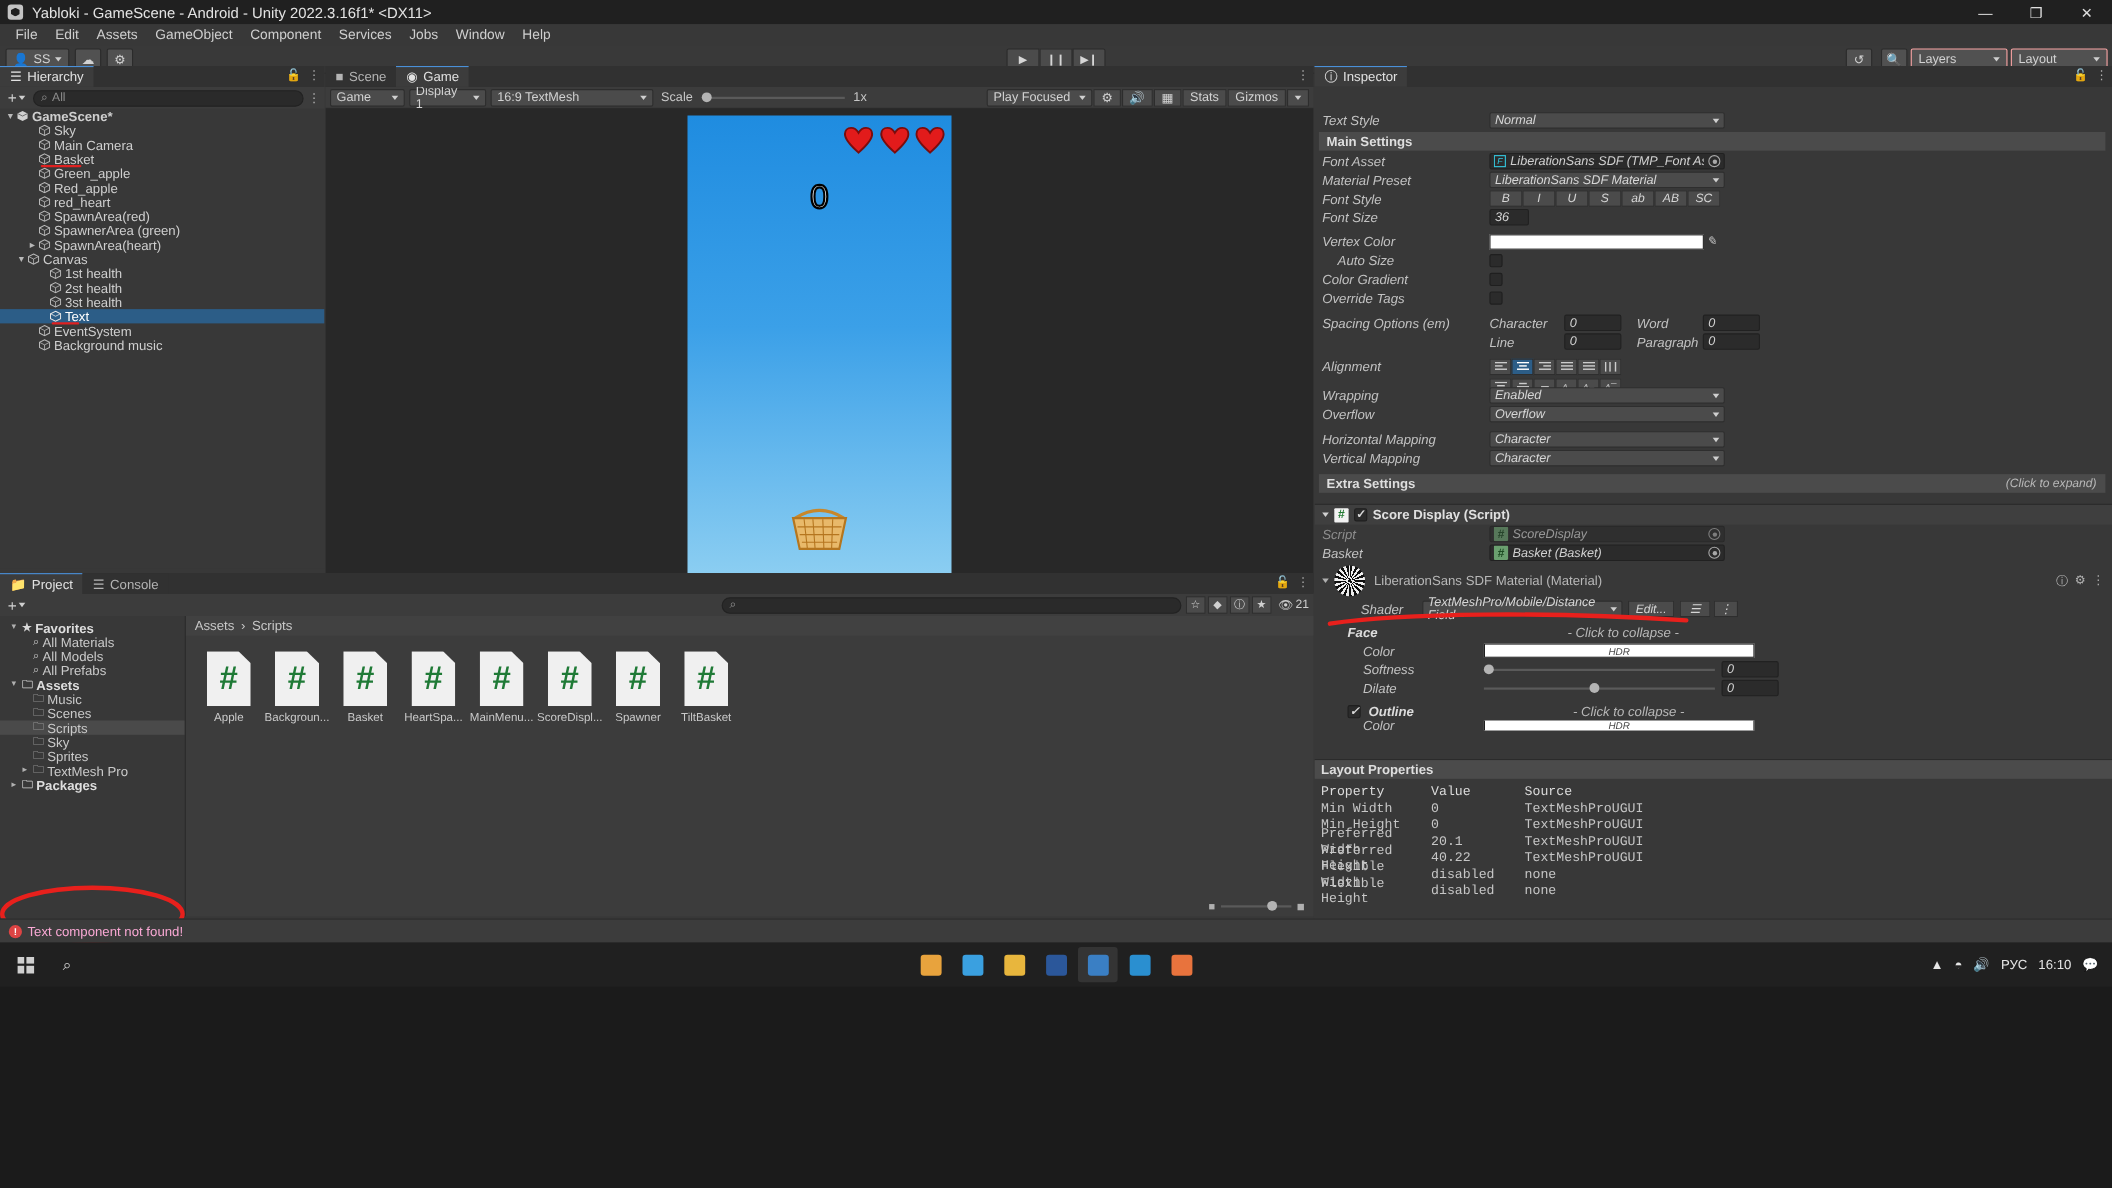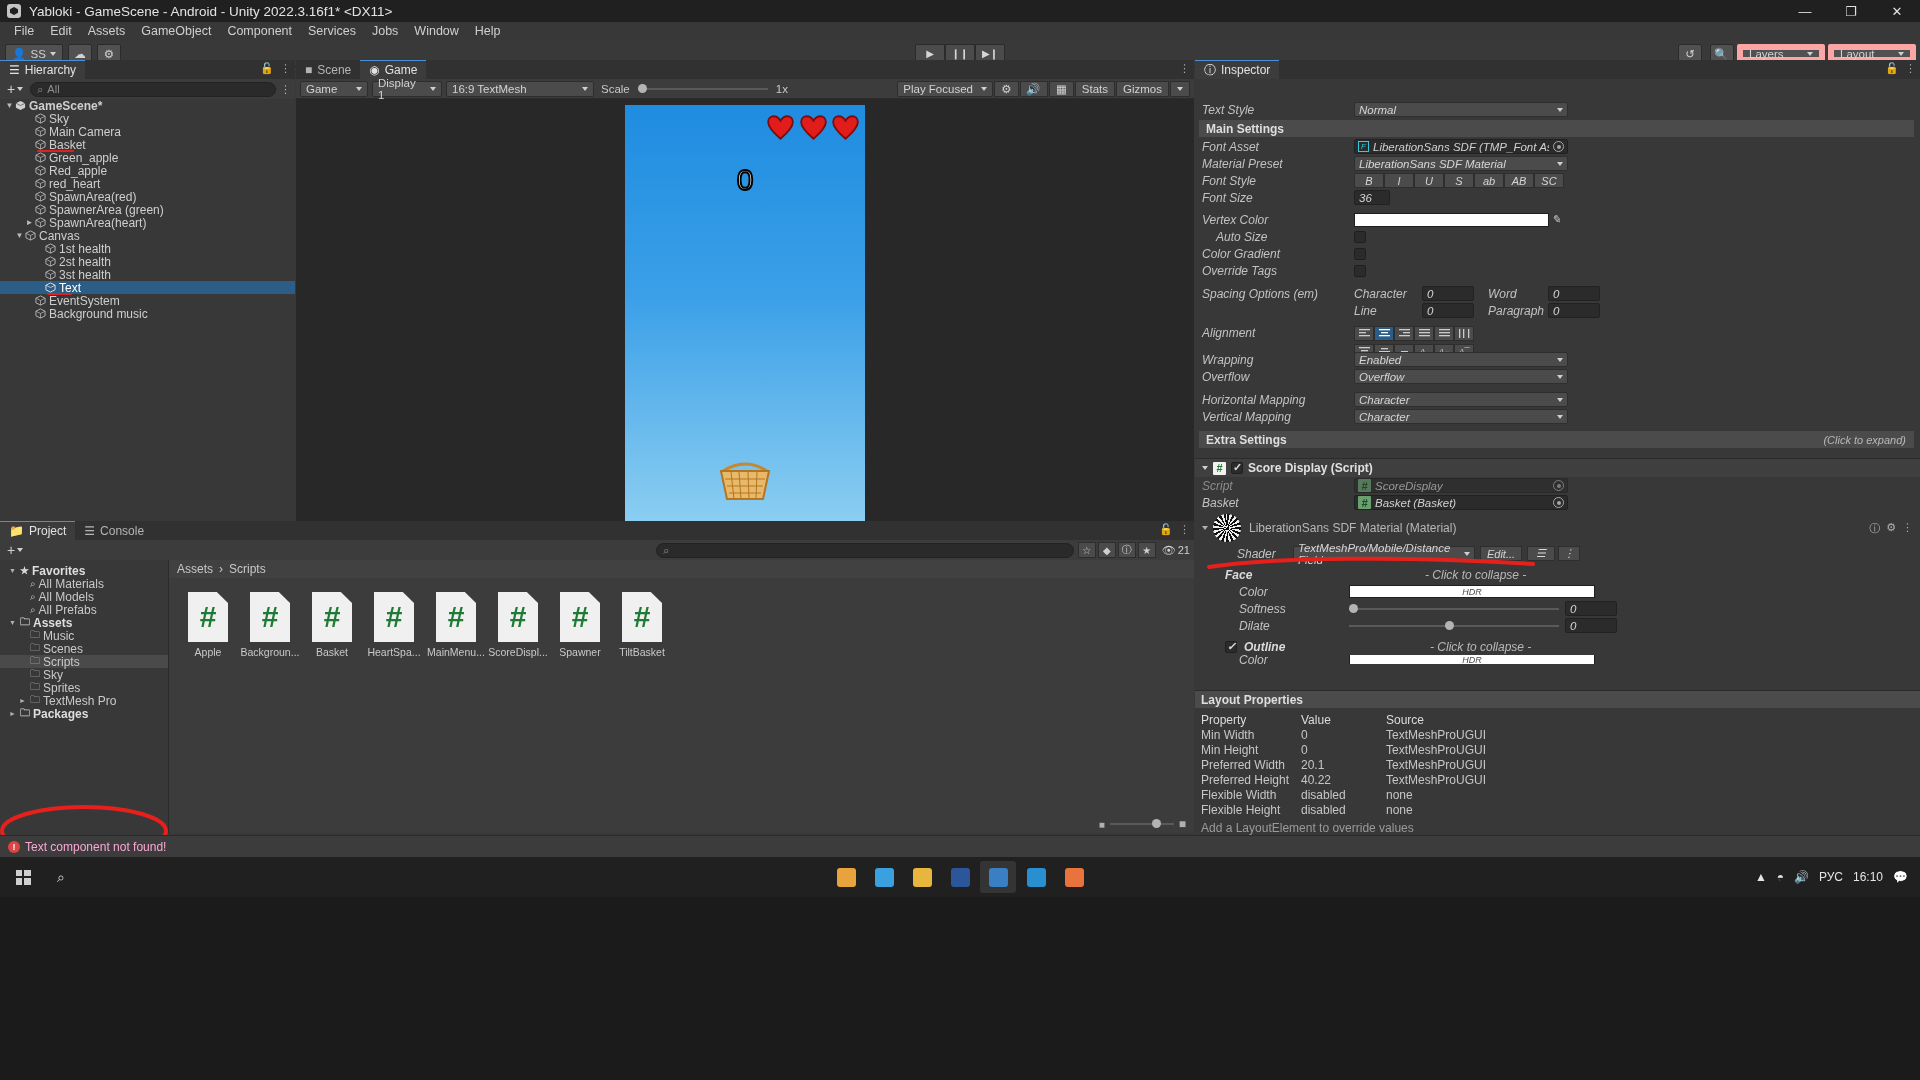--- a/index.html
+++ b/index.html
@@ -58,21 +58,21 @@
     display: flex; align-items: center;
   }
   .play-btn {
     width: 30px; height: 19px; background: #4b4b4b; border: 1px solid #2b2b2b;
     display: flex; align-items: center; justify-content: center; color: #d6d6d6; font-size: 10px;
   }
   .play-btn:first-child { border-radius: 2px 0 0 2px; }
   .play-btn:last-child { border-radius: 0 2px 2px 0; }
   .tb-right { position: absolute; right: 4px; display: flex; align-items: center; gap: 3px; }
   .tb-drop {
-    height: 19px; background: #515151; border: 6px solid #fca5a5; border-radius: 2px;
+    height: 19px; background: #515151; border: 1px solid #fca5a5; border-radius: 2px;
     display: flex; align-items: center; padding: 0 6px; color: #d2d2d2; font-size: 11.5px;
     justify-content: space-between; gap: 8px;
   }
   .caret { width: 0; height: 0; border-left: 3.5px solid transparent; border-right: 3.5px solid transparent; border-top: 4px solid #cfcfcf; }
 
   
   .panel { position: absolute; background: #383838; }
   .panel-tabs { height: 19px; background: #313131; display: flex; align-items: flex-end; position: relative; }
   .ptab {
     height: 19px; display: flex; align-items: center; gap: 5px; padding: 0 9px;
@@ -173,21 +173,21 @@
   }
   .cs-icon { width: 13px; height: 13px; background: #f2f2f2; border-radius: 1px; color: #237a33;
     font-size: 11px; font-weight: bold; display: flex; align-items: center; justify-content: center; flex: none; }
   .mat-header { display: flex; align-items: center; gap: 8px; padding: 3px 7px; font-size: 12px; color: #b7b7b7; }
   .mat-sphere { width: 28px; height: 28px; border-radius: 50%;
     background: repeating-conic-gradient(#111 0 3%, #eee 0 6%); flex: none; }
   .red-scribble { position: absolute; pointer-events: none; }
   .layout-props { position: absolute; left: 0; bottom: 0; width: 725px; height: 145px; background: #383838; border-top: 1px solid #2b2b2b; }
   .lp-header { height: 17px; background: #4b4b4b; display: flex; align-items: center; font-weight: bold;
     font-size: 12px; color: #dedede; padding-left: 6px; }
-  .lp-row { display: flex; font-size: 12px; height: 15px; align-items: center; padding-left: 6px; color: #c6c6c6; }
+  .lp-row { display: flex; font-size: 12px; height: 15px; align-items: center; padding-left: 6px; color: #c6c6c6; font-family: Liberation Mono, monospace; }
   .lp-row .c1 { width: 100px; } .lp-row .c2 { width: 85px; } .lp-row .c3 { flex: 1; }
   .lp-row.head { color: #dcdcdc; font-weight: normal; }
 
   
   #project { left: 0; top: 521px; width: 1194px; height: 314px; background: #383838; }
   .pj-toolbar { height: 20px; background: #3c3c3c; display: flex; align-items: center; padding: 0 4px; }
   .pj-body { display: flex; height: 273px; }
   .pj-tree { width: 168px; background: #383838; padding-top: 4px; }
   .pj-row { height: 13px; display: flex; align-items: center; font-size: 12px; color: #cacaca; padding-left: 4px; gap: 3px; }
   .pj-row.sel { background: #4a4a4a; }
@@ -935,21 +935,20 @@
               <span class="c1">Flexible Width</span>
               <span class="c2">disabled</span>
               <span class="c3">none</span>
             </div>
             <div class="lp-row">
               <span class="c1">Flexible Height</span>
               <span class="c2">disabled</span>
               <span class="c3">none</span>
             </div>
           </div>
-        <div class="lp-row" style="color:#9a9a9a;margin-top:3px">Add a LayoutElement to override values</div>
       </div>
     </div>
   </div>
 
   <div class="panel" id="project">
     <div class="panel-tabs">
       <div class="ptab active">
         <span>📁</span>
         <span>Project</span>
       </div>

